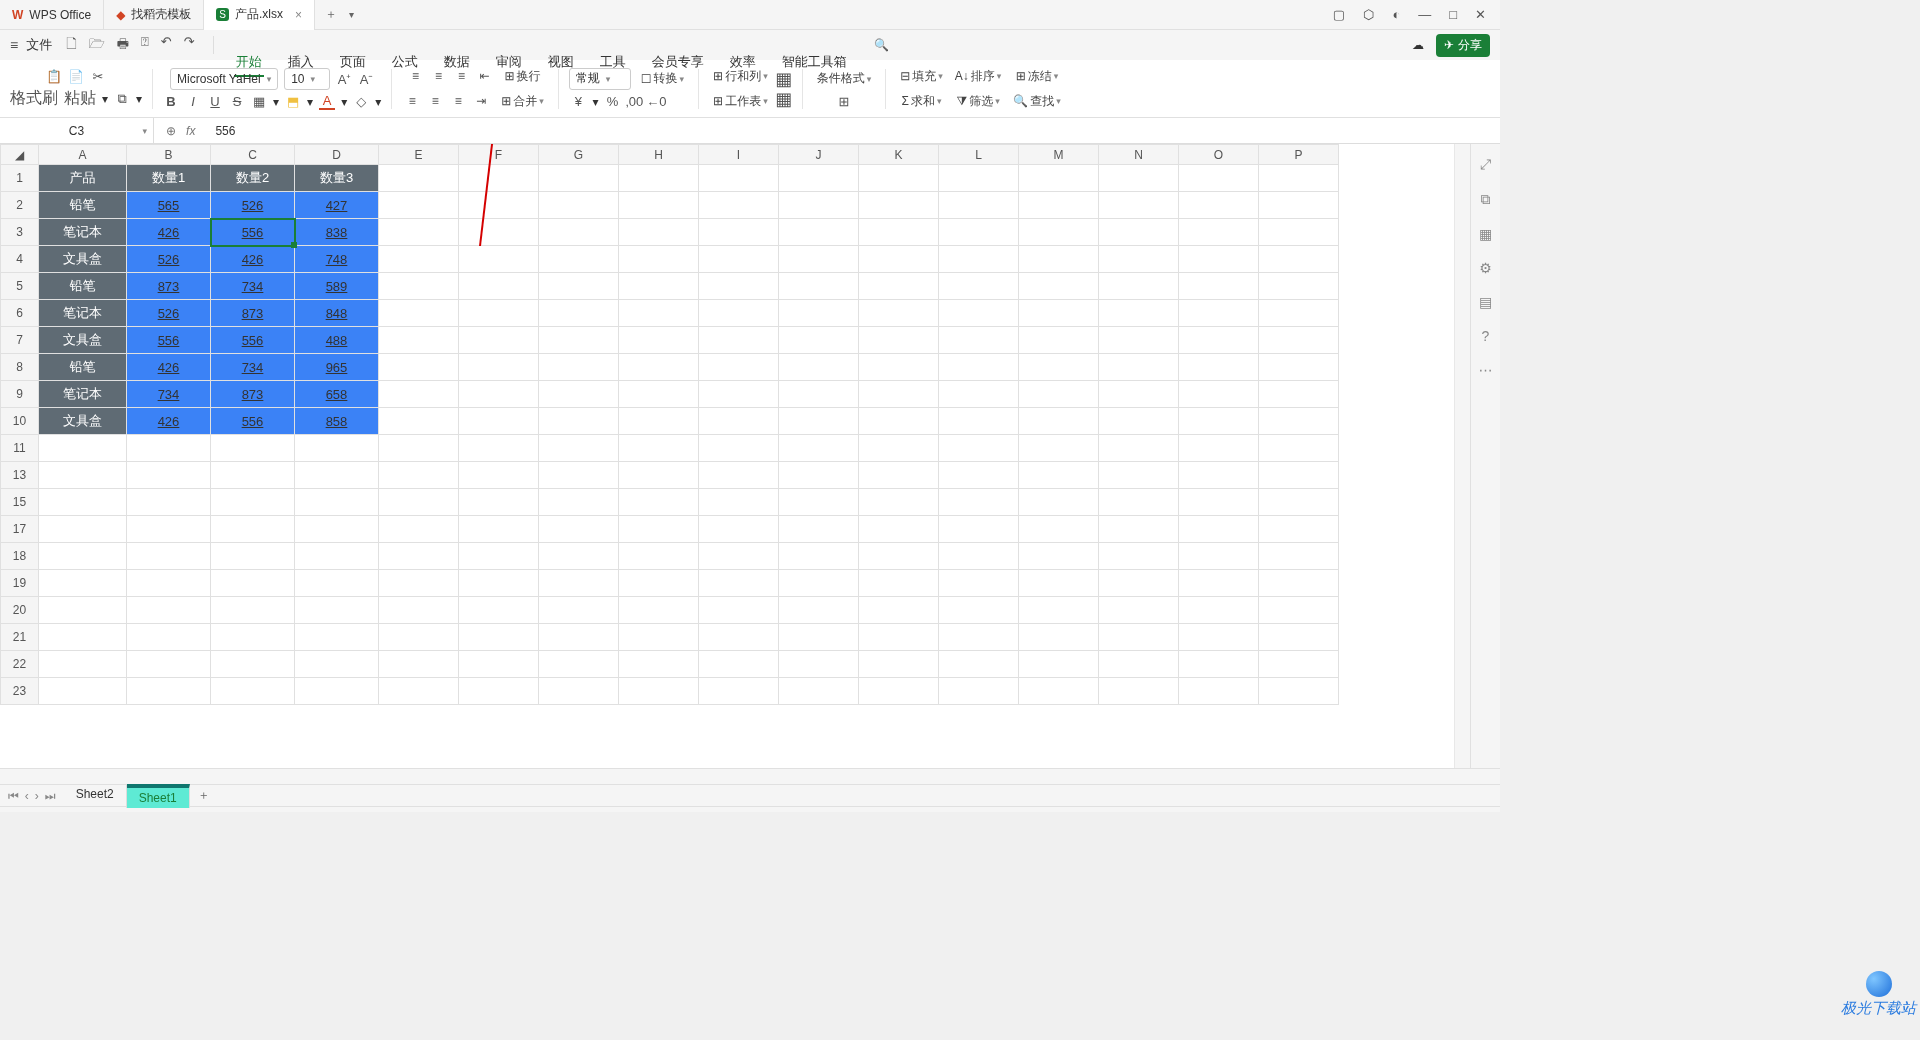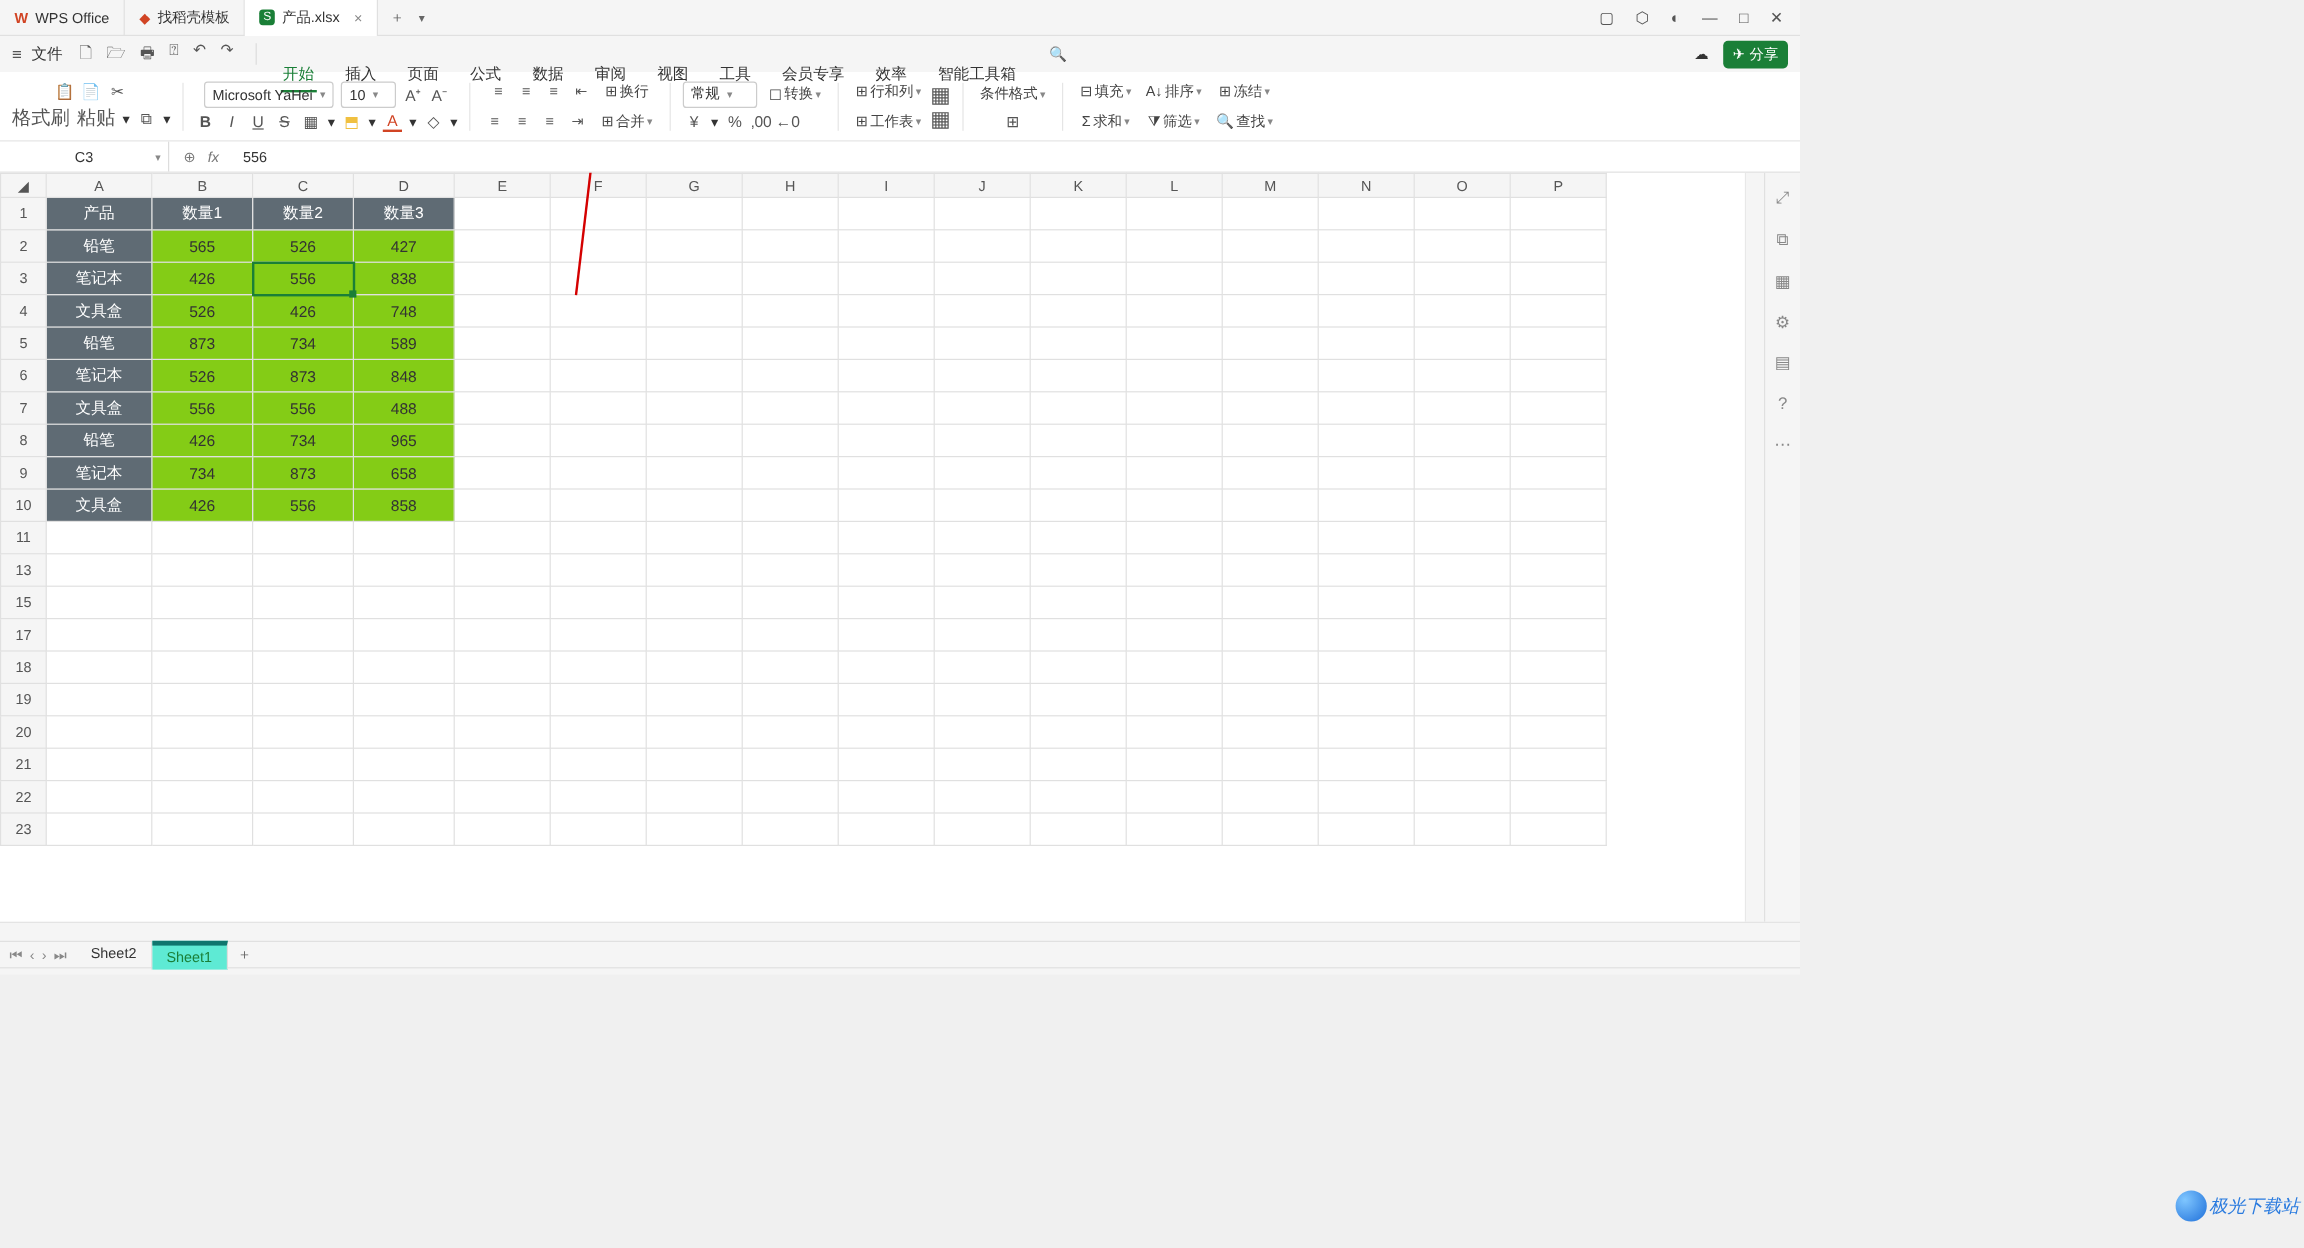--- a/index.html
+++ b/index.html
@@ -40,36 +40,36 @@
 .ricon { width: 16px; height: 16px; display: inline-flex; align-items: center; justify-content: center; font-size: 13px; color: #555; }
 .ribbon-sep { width: 1px; height: 40px; background: #e5e5e5; margin: 0 6px; }
 .font-box { border: 1px solid #ccc; border-radius: 3px; height: 22px; display: flex; align-items: center; padding: 0 6px; font-size: 12px; gap: 6px; }
 .font-box .dd { color: #888; font-size: 9px; }
 .small-label { font-size: 16px; color: #555; }
 .align-grid { display: grid; grid-template-columns: repeat(4, 20px); gap: 3px; }
 .align-grid span { font-size: 12px; color: #555; text-align: center;}
 
 
 .fxbar { height: 26px; background: #fff; display: flex; align-items: center; border-bottom: 1px solid #ddd; }
-.namebox { width: 141px; height: 100%; border-right: 1px solid #ddd; display: flex; align-items: center; justify-content: center; font-size: 12px; position: relative; }
+.namebox { width: 154px; height: 100%; border-right: 1px solid #ddd; display: flex; align-items: center; justify-content: center; font-size: 12px; position: relative; }
 .namebox .dd { position: absolute; right: 6px; color: #888; font-size: 9px; }
 .fx-icons { display: flex; align-items: center; gap: 10px; padding: 0 12px; color: #777; }
 .fx-input { flex: 1; padding: 0 8px; font-size: 12px; }
 
 
 .grid-wrap { display: flex; height: calc(100% - 30px - 30px - 58px - 26px - 22px - 22px); }
 .grid-main { flex: 1; background: #fff; overflow: hidden; position: relative; }
 .sheet { border-collapse: collapse; table-layout: fixed; }
 .sheet th, .sheet td { border: 1px solid #e0e0e0; height: 27px; font-size: 13px; text-align: center; font-weight: normal; }
 .sheet .corner { width: 38px; background: #f5f5f5; }
 .sheet thead th { background: #f5f5f5; color: #555; height: 20px; font-size: 12px; }
 .sheet tbody th { width: 38px; background: #f5f5f5; color: #555; font-size: 12px;}
 .colA { width: 88px; } .colB,.colC,.colD { width: 84px; } .colX { width: 80px; }
 .hdr-cell { background: #5f6b74; color: #fff; }
-.data-cell { background: #84cc16; }
+.data-cell { background: #3b82f6; text-decoration: underline; }
 .selected-cell { outline: 2px solid #1a7f37; outline-offset: -1px; position: relative; }
 .selected-cell::after { content:''; position:absolute; right:-3px; bottom:-3px; width:6px; height:6px; background:#1a7f37;}
 .row-active th, th.col-active { background: #e8f0e8; }
 
 .side-panel { width: 30px; background: #f5f5f5; border-left: 1px solid #e0e0e0; display: flex; flex-direction: column; align-items: center; gap: 18px; padding-top: 12px; color: #888; }
 .side-panel span { font-size: 14px; }
 
 .vscroll { width: 16px; background: #f5f5f5; border-left:1px solid #e8e8e8;}
 
 
@@ -78,21 +78,21 @@
 .sheet-nav { display: flex; gap: 6px; padding: 0 8px; color: #888; }
 .sheet-tab { padding: 3px 12px; border-right: 1px solid #ddd; }
 .sheet-tab.active { background: #5eead4; color: #1a7f37; border-top: 4px solid #0f766e; font-weight: 500; }
 .sheet-add { padding: 0 8px; color: #666; }
 
 
 .statusbar { height: 22px; background: #f5f5f5; display: flex; align-items: center; border-top: 1px solid #e0e0e0; font-size: 11px; color: #666; padding: 0 8px; }
 .status-right { margin-left: auto; display: flex; align-items: center; gap: 12px; }
 .zoom-slider { width: 80px; height: 3px; background: #ccc; position: relative; }
 .zoom-slider::after { content:''; position:absolute; left:55%; top:-3px; width:8px; height:8px; border-radius:50%; background:#888;}
-.watermark { position: absolute; right: 4px; bottom: 22px; font-size: 15px; color: #2a7bdf; font-style: italic; pointer-events: none; display:flex; align-items:center; gap:2px;}
+.watermark { position: absolute; right: 4px; bottom: 22px; font-size: 15px; color: #2a7bdf; font-style: italic; pointer-events: none; display:flex; align-items:center; gap:2px;flex-direction:column;}
 .watermark .globe { width:26px; height:26px; border-radius:50%; background: radial-gradient(circle at 30% 30%, #7fc6ff, #1e6fd9);}
 .arrow-annot { position: absolute; pointer-events: none; }
 </style>
 </head>
 <body>
 
 <div class="titlebar">
   <div class="app-tab">
     <span class="logo-w">W</span>
     <span>WPS Office</span>

